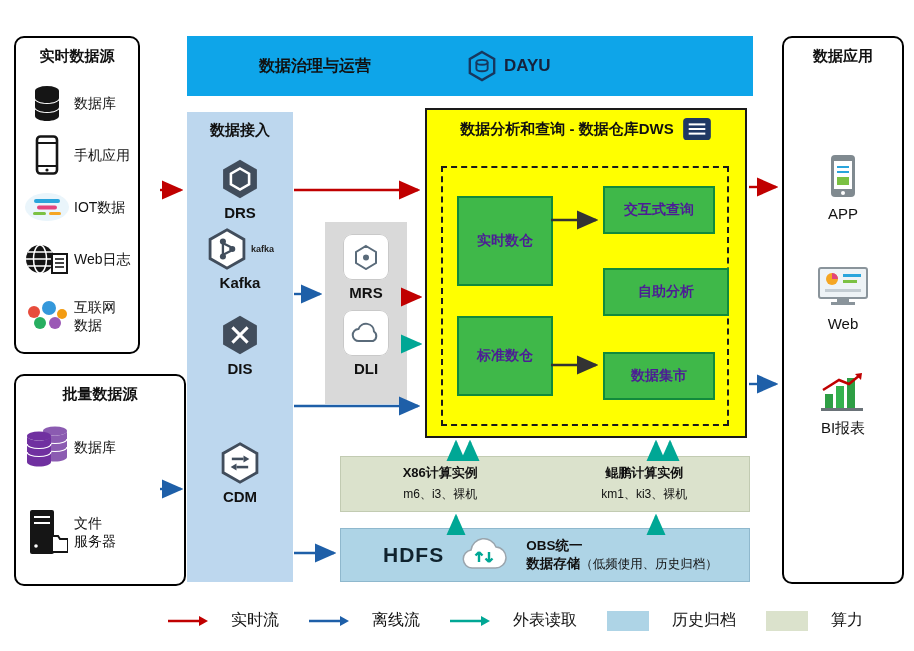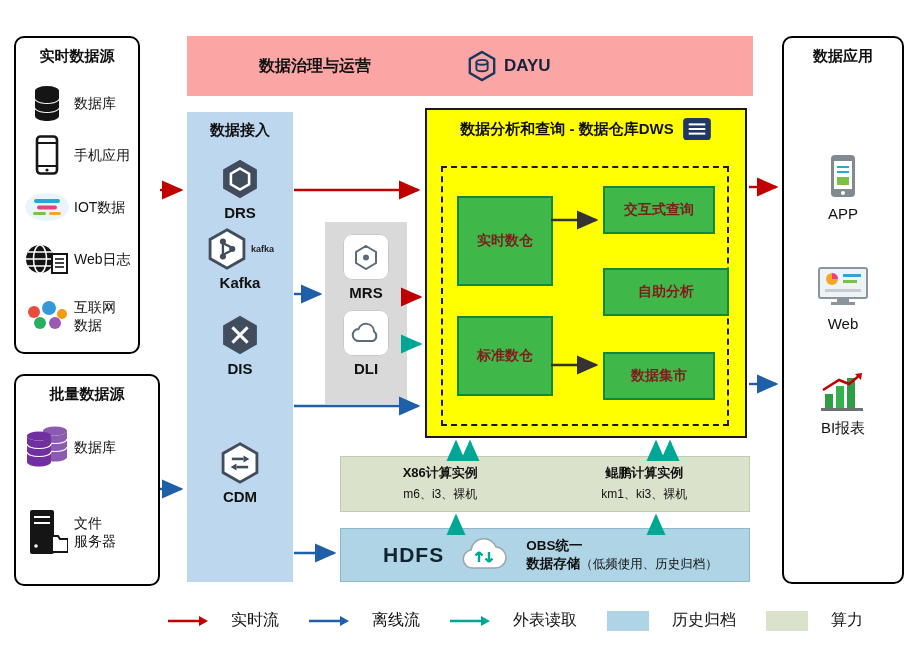--- a/index.html
+++ b/index.html
@@ -4,34 +4,34 @@
 <title>Data Warehouse Architecture</title>
 <style>
   html,body{margin:0;padding:0;background:#fff;}
   .canvas{position:relative;width:914px;height:651px;background:#fff;
           font-family:"Liberation Sans","DejaVu Sans",sans-serif;color:#111;overflow:hidden;}
   .outline-box{position:absolute;border:2px solid #000;border-radius:10px;background:#fff;box-sizing:border-box;}
   .box-title{display:block;text-align:center;font-weight:bold;font-size:15px;margin-top:9px;}
   .src-row{position:absolute;display:flex;align-items:center;}
   .src-icon{flex:0 0 54px;display:flex;justify-content:center;}
   .src-label{font-size:14px;white-space:pre-line;line-height:1.3;}
-  .gov-bar{position:absolute;left:187px;top:36px;width:566px;height:60px;background:#fca5a5;display:flex;align-items:center;}
+  .gov-bar{position:absolute;left:187px;top:36px;width:566px;height:60px;background:#0ea5e9;display:flex;align-items:center;}
   .gov-title{font-weight:bold;font-size:16px;margin-left:72px;}
   .gov-logo{display:flex;align-items:center;gap:7px;margin-left:96px;font-weight:bold;font-size:17px;color:#15223c;}
   .ing-col{position:absolute;left:187px;top:112px;width:106px;height:470px;background:#bdd7ee;}
   .svc{position:absolute;left:0;width:100%;display:flex;flex-direction:column;align-items:center;gap:4px;}
   .svc b{font-size:15px;}
   .svc-iconrow{display:flex;align-items:center;gap:3px;}
   .kbadge{font-size:9px;font-weight:bold;color:#222;}
   .gray-box{position:absolute;left:325px;top:222px;width:82px;height:182px;background:#d9d9d9;}
   .tile{width:46px;height:46px;background:#fff;border-radius:9px;display:flex;align-items:center;justify-content:center;box-shadow:inset 0 0 0 1px #c9c9c9;}
   .yellow-box{position:absolute;left:425px;top:108px;width:322px;height:330px;background:#ffff00;border:2px solid #1a1a1a;box-sizing:border-box;}
   .yellow-title{display:flex;align-items:center;justify-content:center;gap:8px;font-weight:bold;font-size:15px;margin-top:7px;}
   .dashed{position:absolute;left:14px;top:56px;width:288px;height:260px;border:2px dashed #1a1a1a;box-sizing:border-box;}
-  .gmod{position:absolute;background:#3fb849;border:2px solid #118a3c;color:#7f1d1d;font-weight:bold;font-size:14px;
+  .gmod{position:absolute;background:#3fb849;border:2px solid #118a3c;color:#4c1d95;font-weight:bold;font-size:14px;
         display:flex;align-items:center;justify-content:center;box-sizing:border-box;text-align:center;}
   .compute-bar{position:absolute;left:340px;top:456px;width:410px;height:56px;background:#dbe2cc;border:1px solid #c2cbb2;
                box-sizing:border-box;display:flex;align-items:center;justify-content:space-around;}
   .cgroup{text-align:center;line-height:1.35;}
   .cgroup b{font-size:13px;display:block;}
   .cgroup span{font-size:12px;}
   .hdfs-bar{position:absolute;left:340px;top:528px;width:410px;height:54px;background:#aed4e6;border:1px solid #8fb8cd;
             box-sizing:border-box;display:flex;align-items:center;gap:15px;padding-left:42px;}
   .hdfs-label{font-weight:bold;font-size:21px;letter-spacing:1px;color:#10232e;}
   .obs-block{line-height:1.3;font-size:13.5px;}
@@ -133,21 +133,21 @@
           <circle cx="38" cy="15" r="5" fill="#f39c12"></circle>
           <circle cx="16" cy="24" r="6" fill="#27ae60"></circle>
           <circle cx="31" cy="24" r="6" fill="#9b59b6"></circle>
         </svg>
       </span>
       <span class="src-label">互联网
 数据</span>
     </div>
   </div>
 
-  <div class="outline-box" style="left:14px;top:374px;width:146px;height:212px;">
+  <div class="outline-box" style="left:14px;top:374px;width:172px;height:212px;">
     <span class="box-title">批量数据源</span>
 
     <div class="src-row" style="top:40px;left:4px;width:136px;height:62px;">
       <span class="src-icon">
         <svg width="46" height="50" viewBox="0 0 46 50">
           <g fill="#8b5bb1">
             <ellipse cx="31" cy="9" rx="12" ry="4.5"></ellipse>
             <path d="M19 9v26c0 2.5 5.4 4.5 12 4.5s12-2 12-4.5V9c0 2.5-5.4 4.5-12 4.5S19 11.5 19 9z"></path>
           </g>
           <g stroke="#fff" stroke-width="1.2" fill="none">

